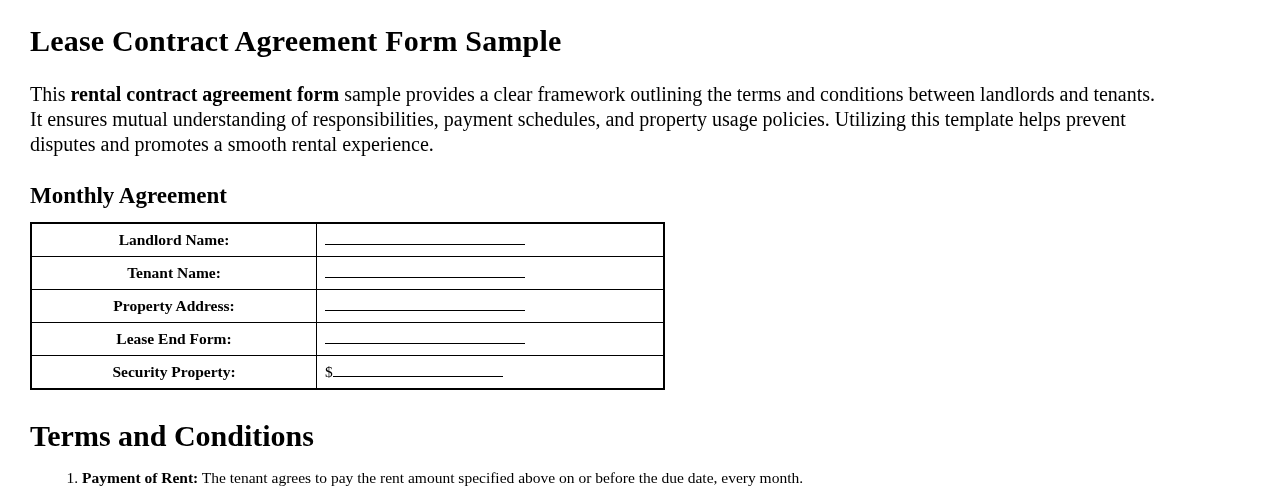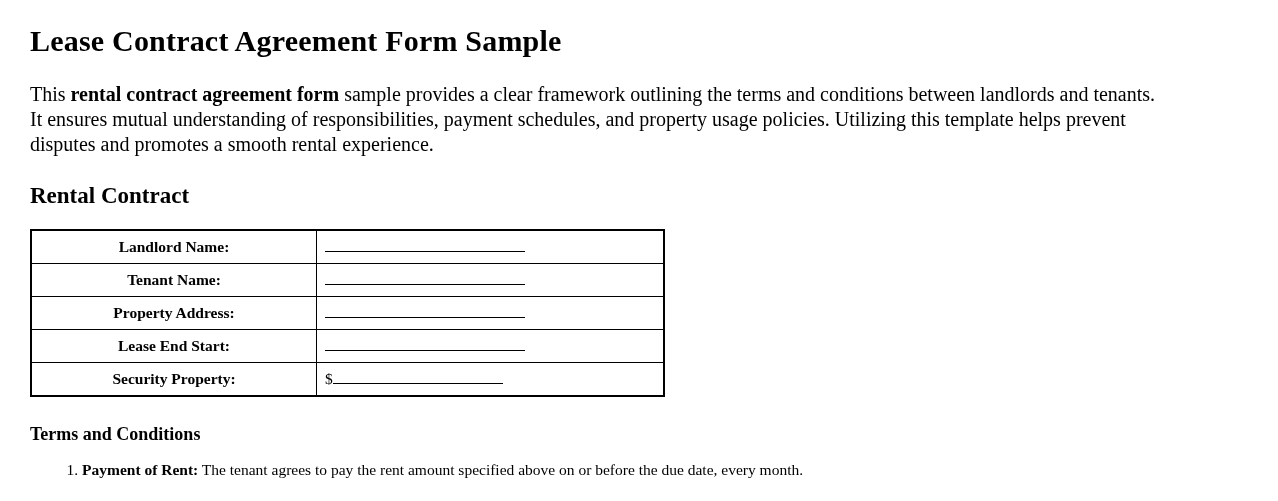--- a/index.html
+++ b/index.html
@@ -37,21 +37,21 @@
     font-weight: bold;
   }
   h2.section-title {
     font-size: 23px;
     font-weight: bold;
     margin: 24px 0 0 0;
     line-height: 1.3;
   }
   table.agreement {
     border-collapse: collapse;
-    margin-top: 19px;
+    margin-top: 12px;
     table-layout: fixed;
     width: 598px;
     border: 2px solid #000000;
   }
   table.agreement td {
     border: 1px solid #000000;
     height: 32px;
     padding: 0 8px;
     font-size: 15.5px;
     vertical-align: middle;
@@ -71,21 +71,21 @@
     border-bottom: 1px solid #000000;
     height: 12px;
     vertical-align: baseline;
   }
   .blank-200 { width: 200px; }
   .blank-170 { width: 170px; }
   .currency {
     font-size: 15.5px;
   }
   h2.terms-title {
-    font-size: 18px;
+    font-size: 30px;
     font-weight: bold;
     margin: 26px 0 0 0;
     line-height: 1.3;
   }
   ol.terms {
     margin: 12px 0 0 0;
     padding-left: 52px;
     font-size: 15.5px;
     line-height: 1.45;
   }
@@ -98,38 +98,38 @@
 </style>
 </head>
 <body>
 
 <div class="page">
 
   <h1 class="doc-title">Lease Contract Agreement Form Sample</h1>
 
   <p class="intro"><span>This </span><b>rental contract agreement form</b><span> sample provides a clear framework outlining the terms and conditions between landlords and tenants. It ensures mutual understanding of responsibilities, payment schedules, and property usage policies. Utilizing this template helps prevent disputes and promotes a smooth rental experience.</span></p>
 
-  <h2 class="section-title">Rental Contract</h2>
+  <h2 class="section-title">Monthly Agreement</h2>
 
   <table class="agreement">
     <tbody>
       <tr>
         <td class="label-cell">Landlord Name:</td>
         <td class="value-cell"><span class="blank-line blank-200"></span></td>
       </tr>
       <tr>
         <td class="label-cell">Tenant Name:</td>
         <td class="value-cell"><span class="blank-line blank-200"></span></td>
       </tr>
       <tr>
         <td class="label-cell">Property Address:</td>
         <td class="value-cell"><span class="blank-line blank-200"></span></td>
       </tr>
       <tr>
-        <td class="label-cell">Lease End Start:</td>
+        <td class="label-cell">Lease End Form:</td>
         <td class="value-cell"><span class="blank-line blank-200"></span></td>
       </tr>
       <tr>
         <td class="label-cell">Security Property:</td>
         <td class="value-cell"><span class="currency">$</span><span class="blank-line blank-170"></span></td>
       </tr>
     </tbody>
   </table>
 
   <h2 class="terms-title">Terms and Conditions</h2>

